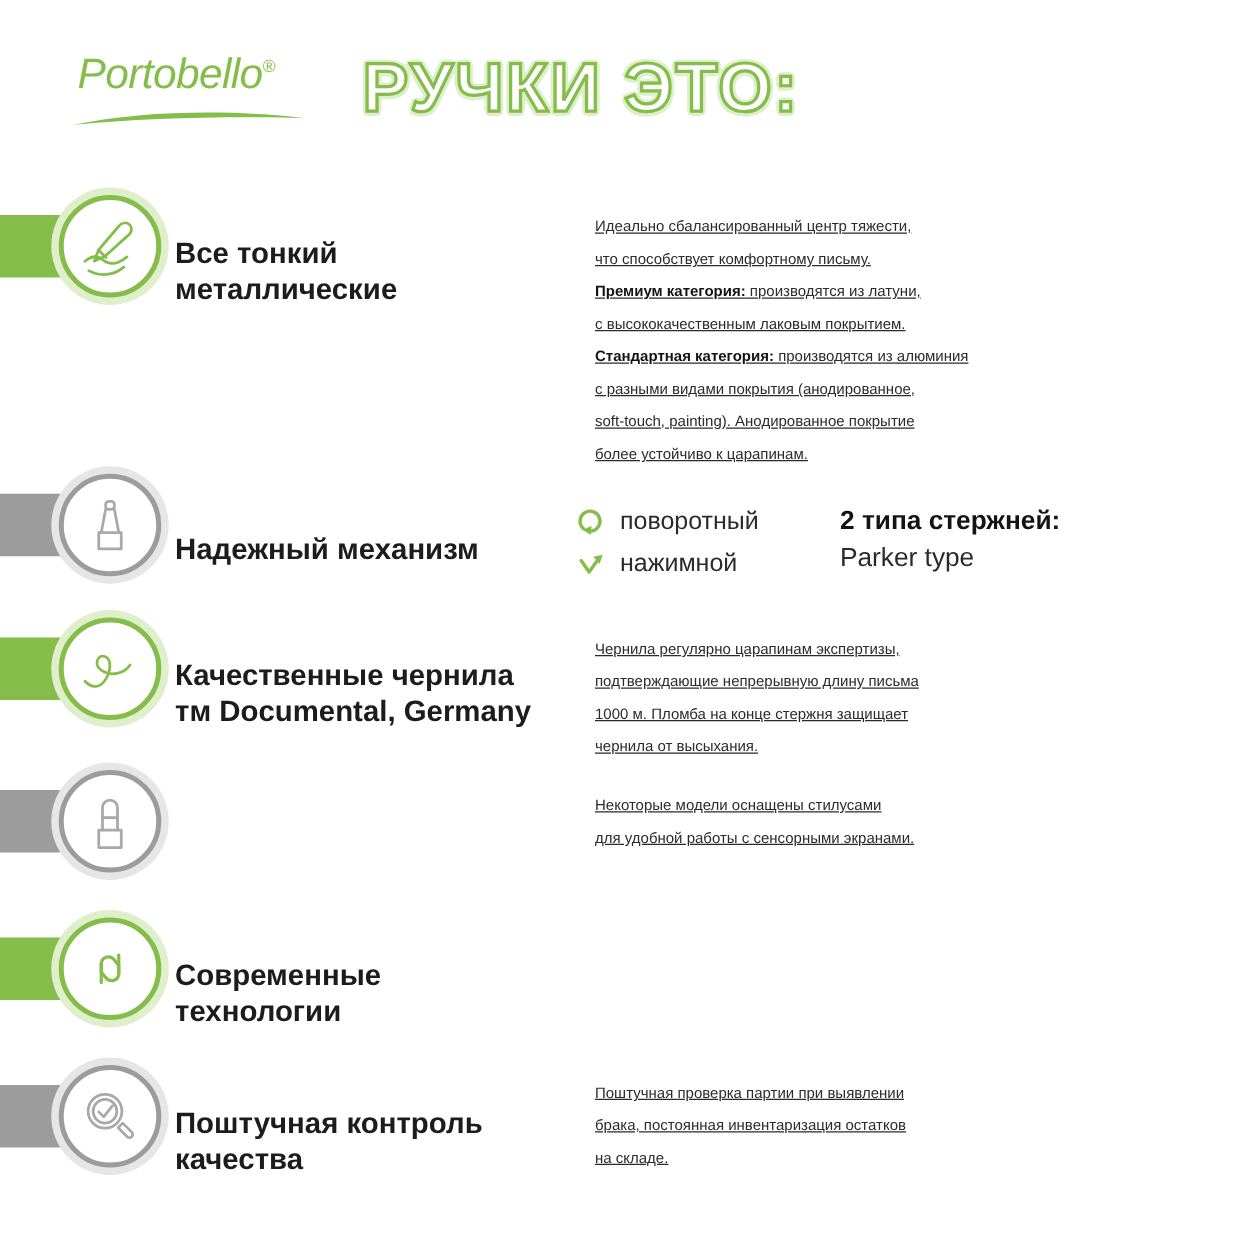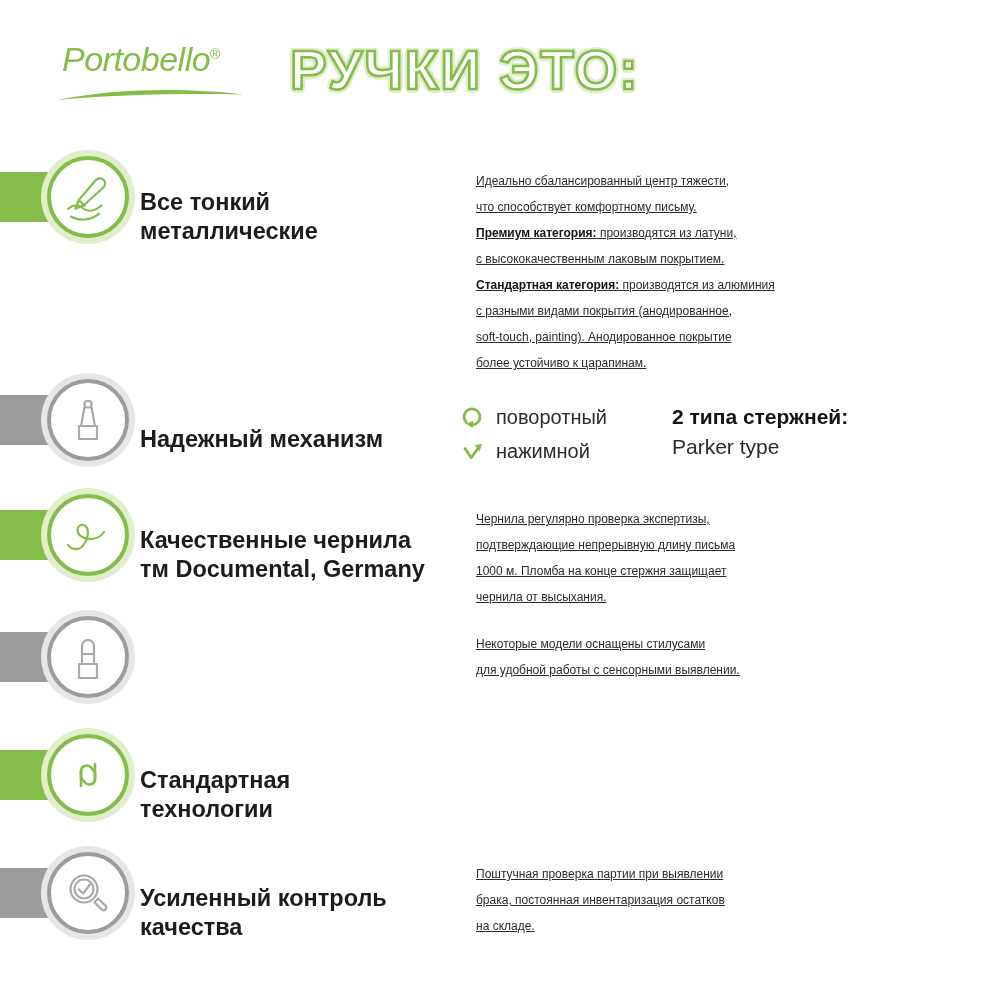--- a/index.html
+++ b/index.html
@@ -119,64 +119,64 @@
   <section class="row green" style="--cy:535px">
     <div class="bar"></div>
     <div class="halo"></div>
     <div class="circle">
       <svg width="48" height="48" viewBox="0 0 48 48" fill="none" stroke="currentColor" stroke-width="2.2" stroke-linecap="round" stroke-linejoin="round">
         <path d="M4,34 c6,6.5 12.5,5 16.5,-1.5 c5,-8 4.5,-17.5 -1.5,-18.5 c-5.5,-1 -8,7.5 -1.5,11.5 c7,4.5 17.5,3 22.5,-4.5"></path>
       </svg>
     </div>
     <h2 class="row-title">Качественные чернила
 тм Documental, Germany</h2>
-    <div class="body-text" style="top:506px">Чернила регулярно проверка экспертизы,
+    <div class="body-text" style="top:506px">Чернила регулярно царапинам экспертизы,
 подтверждающие непрерывную длину письма
 1000 м. Пломба на конце стержня защищает
 чернила от высыхания.</div>
   </section>
 
   <section class="row gray" style="--cy:657px">
     <div class="bar"></div>
     <div class="halo"></div>
     <div class="circle">
       <svg width="48" height="48" viewBox="0 0 48 48" fill="none" stroke="currentColor" stroke-width="2.2" stroke-linecap="round" stroke-linejoin="round">
         <path d="M18,31 V13 a6,6 0 0 1 12,0 V31"></path>
         <path d="M18,21 h12"></path>
         <path d="M15,31 h18 v14 h-18 z"></path>
       </svg>
     </div>
     <div class="body-text" style="top:631px">Некоторые модели оснащены стилусами
-для удобной работы с сенсорными выявлении.</div>
+для удобной работы с сенсорными экранами.</div>
   </section>
 
   <section class="row green" style="--cy:775px">
     <div class="bar"></div>
     <div class="halo"></div>
     <div class="circle">
       <svg width="48" height="48" viewBox="0 0 48 48" fill="none" stroke="currentColor" stroke-width="2.6" stroke-linecap="round" stroke-linejoin="round">
         <path d="M17,35 V20.5 c0,-6 7,-8 10.5,-3.5 L31,21.5 v7"></path>
         <path d="M31,13 v14.5 c0,6 -7,8 -10.5,3.5 L17,26.5 v-7"></path>
       </svg>
     </div>
-    <h2 class="row-title">Стандартная
+    <h2 class="row-title">Современные
 технологии</h2>
   </section>
 
   <section class="row gray" style="--cy:893px">
     <div class="bar"></div>
     <div class="halo"></div>
     <div class="circle">
       <svg width="48" height="48" viewBox="0 0 48 48" fill="none" stroke="currentColor" stroke-width="2.2" stroke-linecap="round" stroke-linejoin="round">
         <circle cx="20" cy="20" r="13.5"></circle>
         <circle cx="20" cy="20" r="9.5"></circle>
         <path d="M15,20.5 l4,4 7,-9"></path>
         <path d="M30.5,33.2 l7.2,7.2 a2.6,2.6 0 0 0 3.7,-3.7 l-7.2,-7.2 z"></path>
       </svg>
     </div>
-    <h2 class="row-title">Усиленный контроль
+    <h2 class="row-title">Поштучная контроль
 качества</h2>
     <div class="body-text" style="top:861px">Поштучная проверка партии при выявлении
 брака, постоянная инвентаризация остатков
 на складе.</div>
   </section>
 
 </div>
 
 </body></html>

